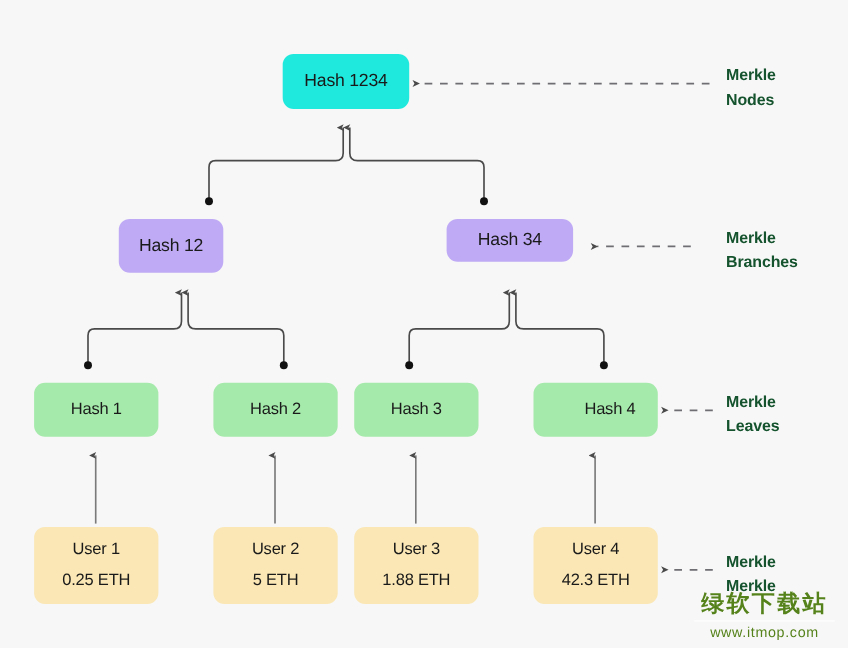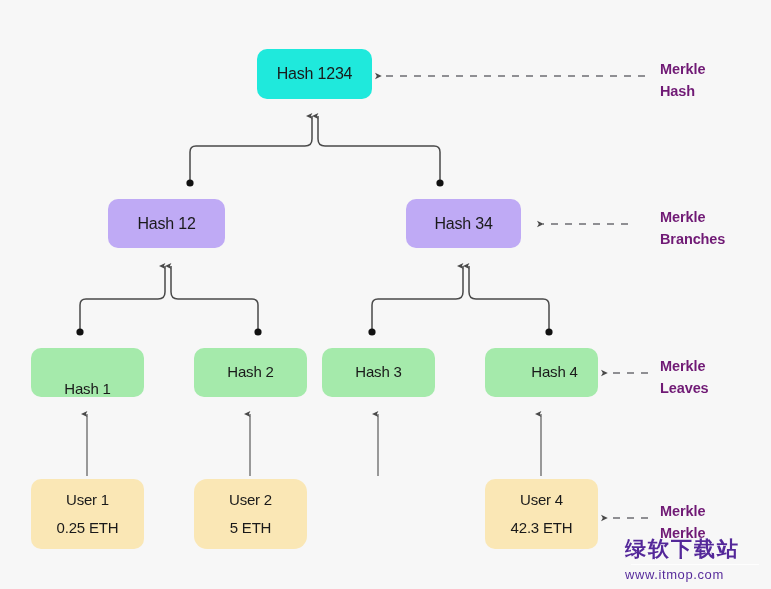--- a/index.html
+++ b/index.html
@@ -49,41 +49,42 @@
   }
   .node-user {
     background: #fae7b5;
     font-size: 15px;
   }
 
   .side-label {
     position: absolute;
     font-size: 14.5px;
     font-weight: bold;
-    color: #701a75;
+    color: #14532d;
     line-height: 1.55;
     letter-spacing: -0.1px;
     white-space: nowrap;
   }
 
   svg.wires {
     position: absolute;
     left: 0;
     top: 0;
     width: 771px;
     height: 589px;
     pointer-events: none;
   }
 
   .watermark {
     position: absolute;
     right: 6px;
     bottom: 6px;
     width: 140px;
-    color: #4c1d95;
+    text-align: center;
+    color: #4d7c0f;
     opacity: 0.95;
     user-select: none;
   }
   .watermark .wm-cn {
     font-size: 21px;
     font-weight: bold;
     letter-spacing: 2px;
     line-height: 1.15;
     text-shadow: 0 0 1px rgba(255,255,255,0.9);
   }
@@ -148,56 +149,60 @@
       <path d="M628,224 L543,224" marker-end="url(#arrowLeft)"></path>
       <path d="M648,373 L607,373" marker-end="url(#arrowLeft)"></path>
       <path d="M648,518 L607,518" marker-end="url(#arrowLeft)"></path>
     </g>
   </svg>
 
   <div class="node node-root" style="left:257px; top:49px; width:115px; height:50px;">
     <span class="line1">Hash 1234</span>
   </div>
 
-  <div class="node node-branch" style="left:108px; top:199px; width:117px; height:49px;">
+  <div class="node node-branch" style="left:108px; top:199px; width:95px; height:49px;">
     <span class="line1">Hash 12</span>
   </div>
-  <div class="node node-branch" style="left:406px; top:199px; width:115px; height:49px;">
+  <div class="node node-branch" style="left:406px; top:199px; width:115px; height:39px;">
     <span class="line1">Hash 34</span>
   </div>
 
-  <div class="node node-leaf" style="left:31px; top:348px; width:113px; height:49px;justify-content:flex-end;">
+  <div class="node node-leaf" style="left:31px; top:348px; width:113px; height:49px;">
     <span class="line1">Hash 1</span>
   </div>
   <div class="node node-leaf" style="left:194px; top:348px; width:113px; height:49px;">
     <span class="line1">Hash 2</span>
   </div>
   <div class="node node-leaf" style="left:322px; top:348px; width:113px; height:49px;">
     <span class="line1">Hash 3</span>
   </div>
   <div class="node node-leaf" style="left:485px; top:348px; width:113px; height:49px;padding-left:26px;">
     <span class="line1">Hash 4</span>
   </div>
 
   <div class="node node-user" style="left:31px; top:479px; width:113px; height:70px;">
     <span class="line1">User 1</span>
     <span class="line2">0.25 ETH</span>
   </div>
-  <div class="node node-user" style="left:194px; top:479px; width:113px; height:70px;border-radius:13px;">
+  <div class="node node-user" style="left:194px; top:479px; width:113px; height:70px;">
     <span class="line1">User 2</span>
     <span class="line2">5 ETH</span>
+  </div>
+  <div class="node node-user" style="left:322px; top:479px; width:113px; height:70px;">
+    <span class="line1">User 3</span>
+    <span class="line2">1.88 ETH</span>
   </div>
   <div class="node node-user" style="left:485px; top:479px; width:113px; height:70px;">
     <span class="line1">User 4</span>
     <span class="line2">42.3 ETH</span>
   </div>
 
   <div class="side-label" style="left:660px; top:58px;">
     <div>Merkle</div>
-    <div>Hash</div>
+    <div>Nodes</div>
   </div>
   <div class="side-label" style="left:660px; top:206px;">
     <div>Merkle</div>
     <div>Branches</div>
   </div>
   <div class="side-label" style="left:660px; top:355px;">
     <div>Merkle</div>
     <div>Leaves</div>
   </div>
   <div class="side-label" style="left:660px; top:500px;">

